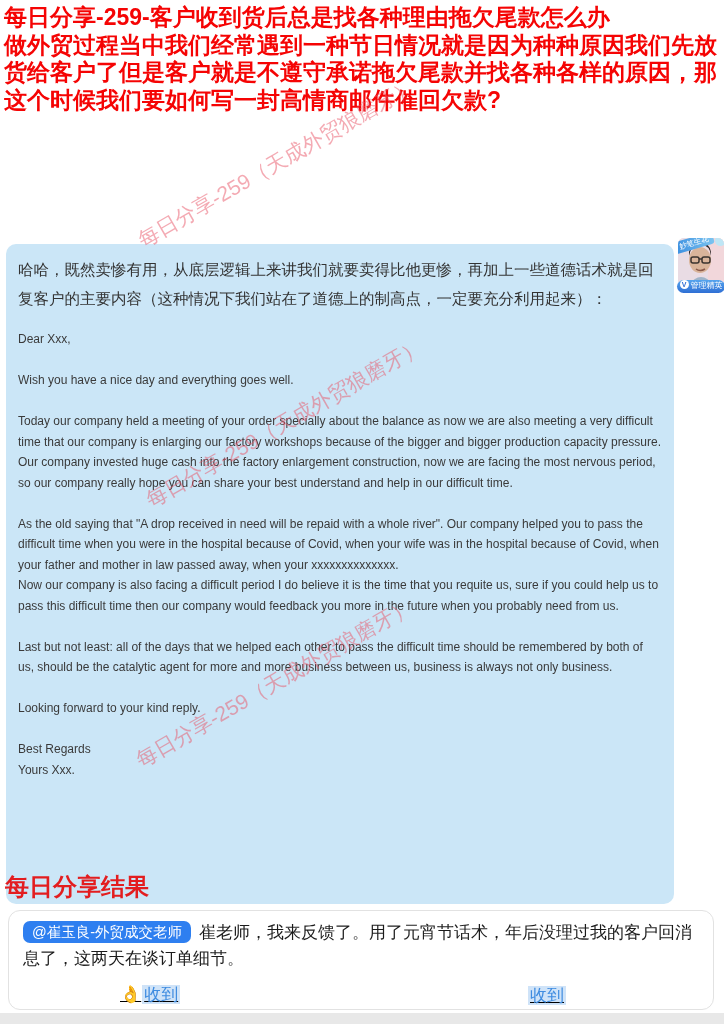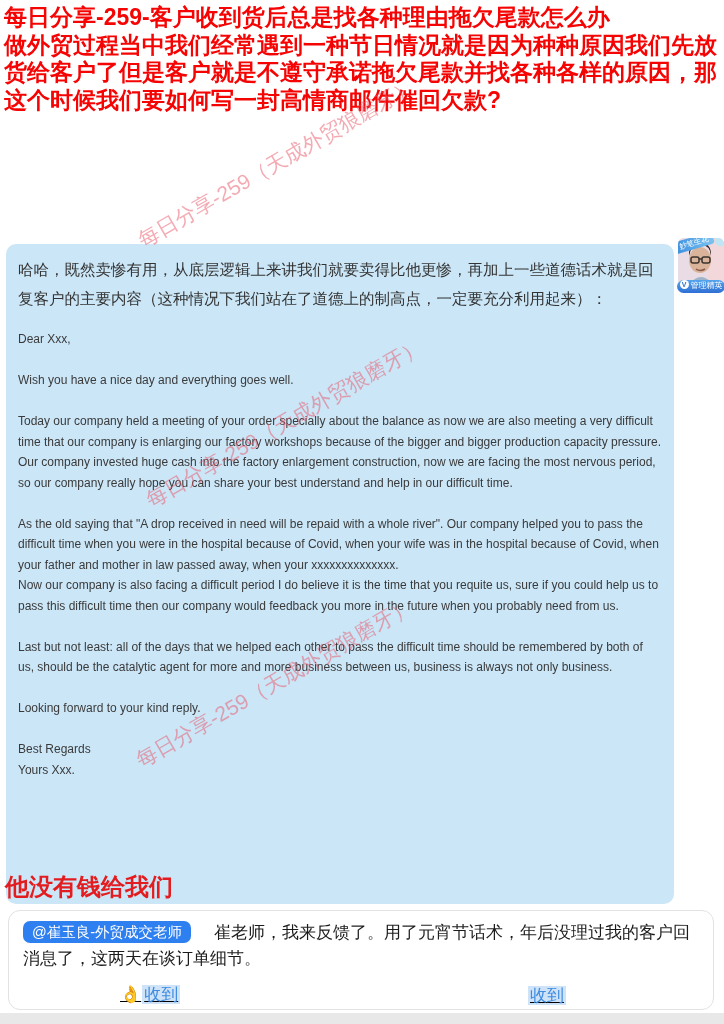--- a/index.html
+++ b/index.html
@@ -33,21 +33,21 @@
   .vbadge .vv{display:inline-block;width:9px;height:9px;border-radius:50%;background:#fff;
           color:#2f6fd4;font-size:7px;font-weight:bold;line-height:9px;text-align:center;}
   
   .result-label{position:absolute;left:5px;top:871px;color:#e31d1f;font-weight:bold;
           font-size:24px;z-index:2;white-space:nowrap;}
   
   .card{position:absolute;left:8px;top:910px;width:706px;height:100px;box-sizing:border-box;
         background:#fff;border:1px solid #e2e2e2;border-radius:12px;padding:9px 14px;z-index:1;}
   .card p{margin:0;color:#1b1b1b;font-size:17px;line-height:26px;}
   .badge{display:inline-block;background:#2e7ff0;color:#fff;font-size:14.5px;line-height:18px;
-         padding:2px 9px;border-radius:7px;margin-right:23px;transform:translateY(-1px);}
+         padding:2px 9px;border-radius:7px;margin-right:8px;transform:translateY(-1px);}
   
   .hidden-chat{position:absolute;z-index:2;font-size:17px;white-space:nowrap;text-decoration:underline;}
   .hc1{left:120px;top:983px;}
   .hc2{left:528px;top:984px;}
   .hidden-chat .emoji{font-size:17px;margin-right:1px;}
   .hidden-chat .hl{background:#cfe3f8;color:#3f8ce0;padding:0 2px;}
   
   .banner{position:absolute;left:4px;top:970px;width:716px;color:#ee1313;font-weight:bold;
           font-size:37px;line-height:44px;white-space:nowrap;z-index:3;}
   
@@ -105,21 +105,21 @@
       </svg>
       <span class="bubble-deco"></span>
       <span class="ribbon">妙笔生花</span>
     </div>
     <div class="vbadge">
       <span class="vv">V</span>
       <span>管理精英</span>
     </div>
   </div>
 
-  <div class="result-label">他没有钱给我们</div>
+  <div class="result-label">每日分享结果</div>
 
   <section class="card">
     <p><span class="badge">@崔玉良-外贸成交老师</span><span>崔老师，我来反馈了。用了元宵节话术，年后没理过我的客户回消息了，这两天在谈订单细节。</span></p>
   </section>
 
   <div class="hidden-chat hc1">
     <span class="emoji">👌</span><span class="hl">收到</span>
   </div>
   <div class="hidden-chat hc2">
     <span class="hl">收到</span>

